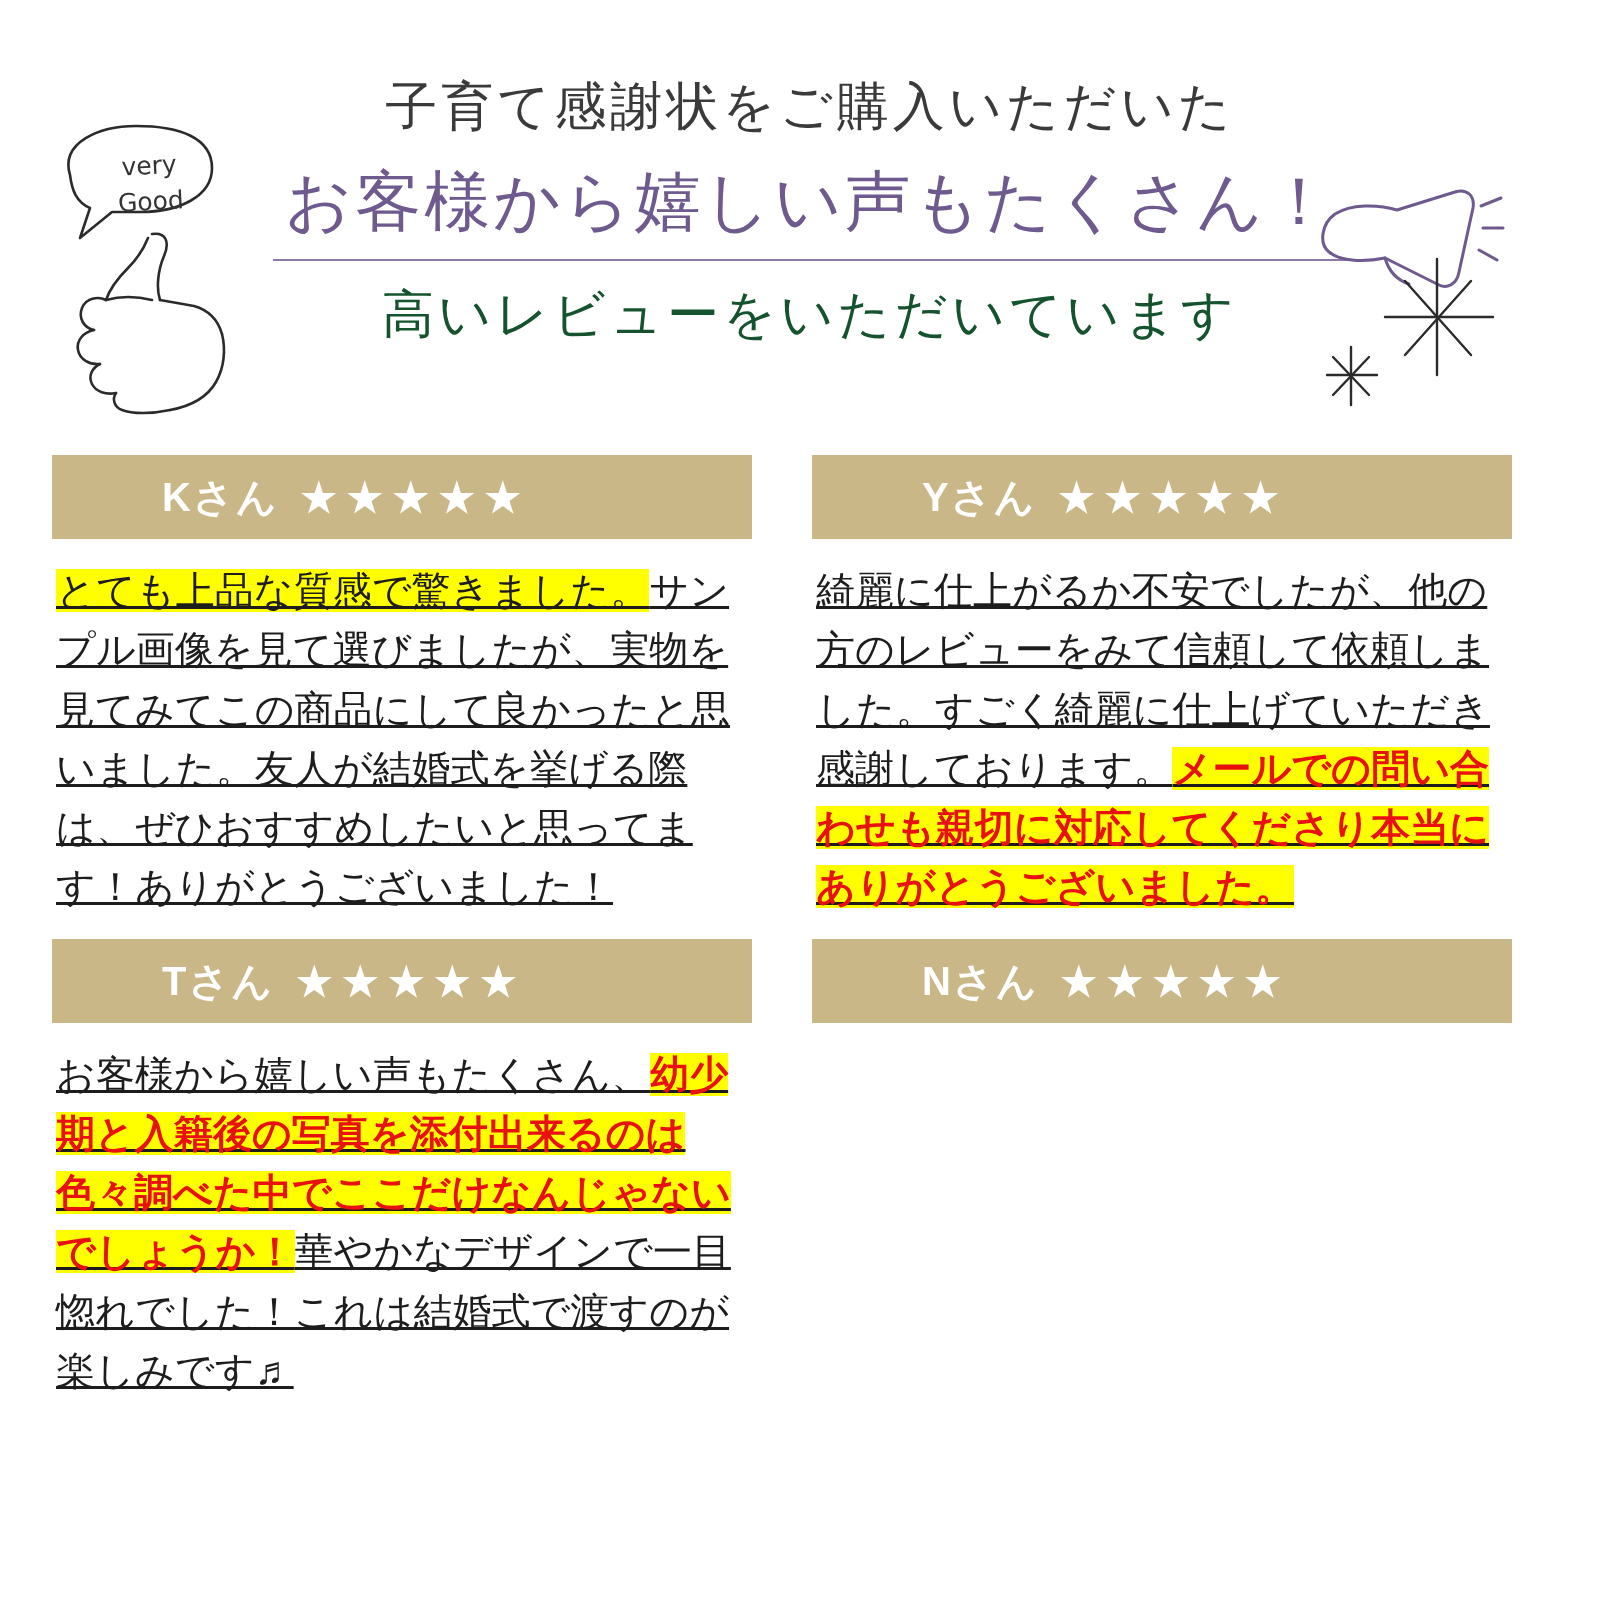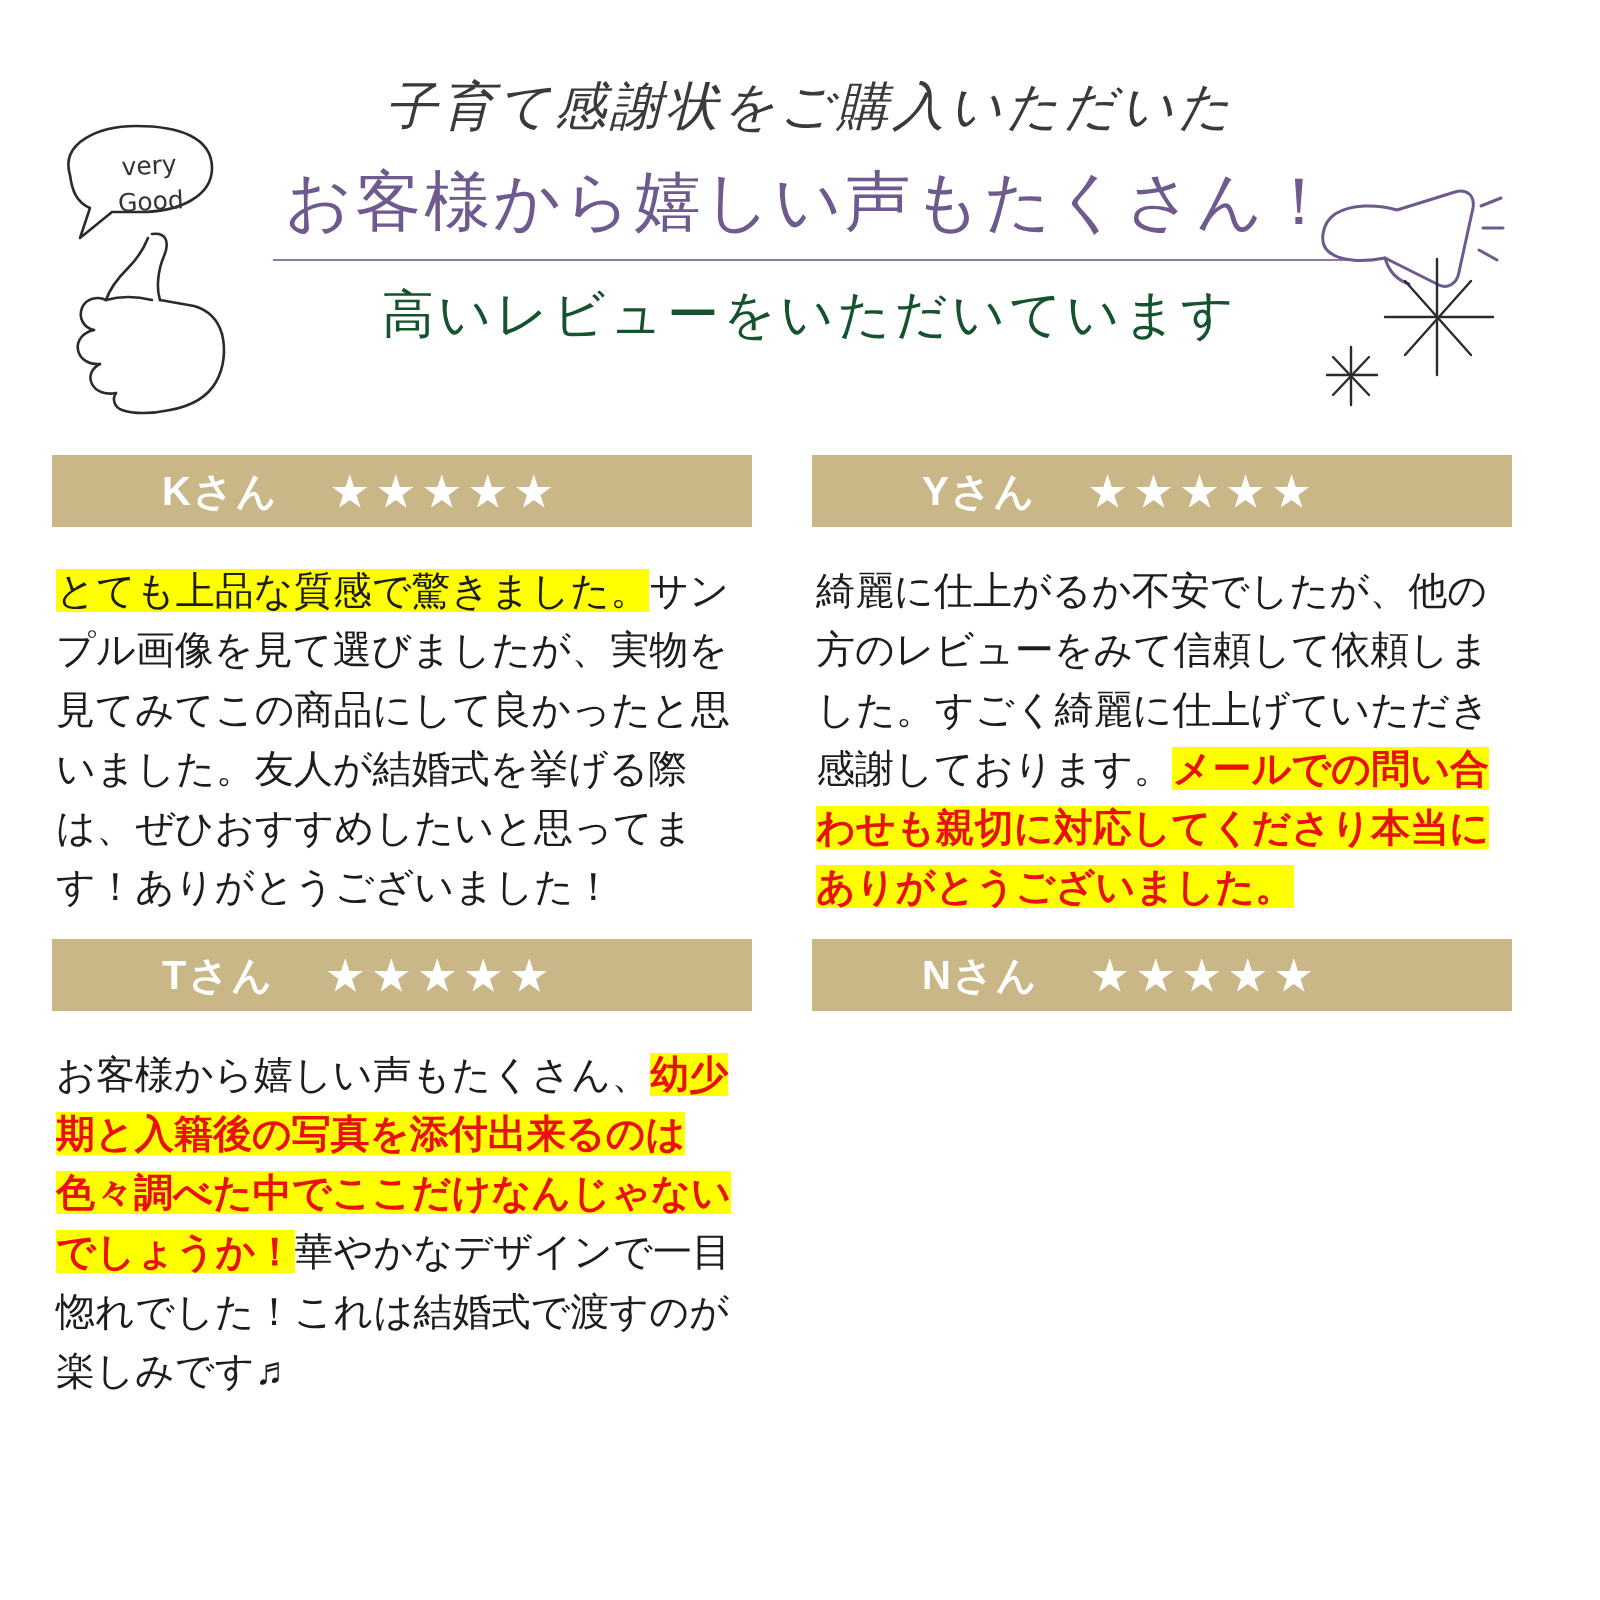--- a/index.html
+++ b/index.html
@@ -37,21 +37,20 @@
     text-align: center;
   }
 
   .header-line1 {
     font-size: 52px;
     letter-spacing: 4px;
     color: #3a3a3a;
     font-weight: 400;
     line-height: 1.2;
     white-space: nowrap;
-    font-style: italic;
   }
 
   .header-line2 {
     font-size: 66px;
     letter-spacing: 3px;
     color: #6e5a8e;
     font-weight: 400;
     line-height: 1.3;
     margin-top: 22px;
     white-space: nowrap;
@@ -126,50 +125,51 @@
     padding: 0 52px;
     box-sizing: border-box;
   }
 
   .review {
     width: 700px;
   }
 
   .review-head {
     background: #c9b787;
-    height: 72px;
+    height: 84px;
     display: flex;
     align-items: center;
     padding-left: 110px;
     box-sizing: border-box;
-    gap: 51px;
+    gap: 20px;
   }
 
   .review-name {
     color: #ffffff;
     font-size: 40px;
     font-weight: 700;
     letter-spacing: 2px;
     line-height: 1;
   }
 
   .review-stars {
     color: #ffffff;
     font-size: 40px;
     letter-spacing: 6px;
     line-height: 1;
   }
 
   .review-body {
-    margin-top: 34px;
+    margin-top: 22px;
     font-size: 39px;
     line-height: 1.52;
     color: #1d1d1d;
     letter-spacing: 0px;
     padding-left: 4px;
+    text-decoration: underline;
   }
 
   .hl-yellow {
     background: #ffff00;
     color: #1d1d1d;
     box-decoration-break: clone;
     -webkit-box-decoration-break: clone;
   }
   .hl-red {
     background: #ffff00;

